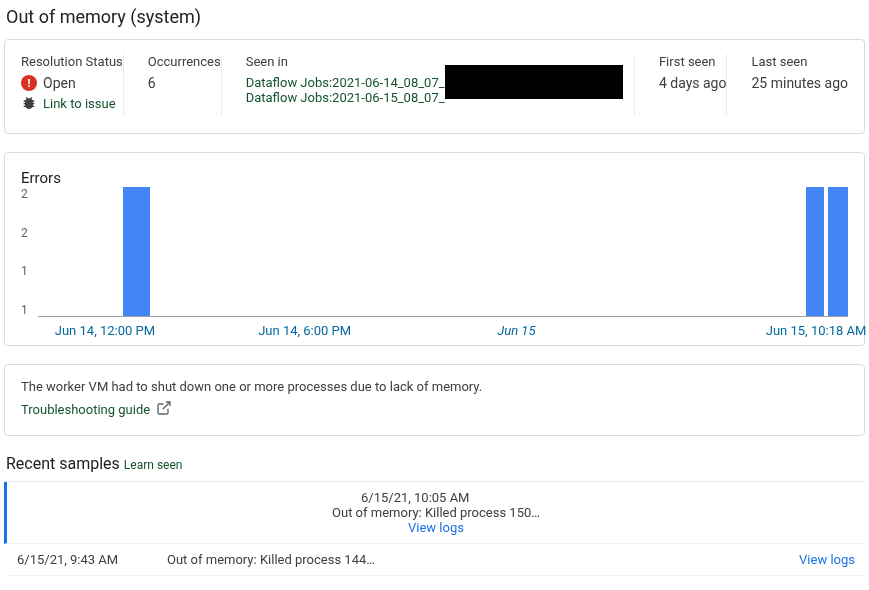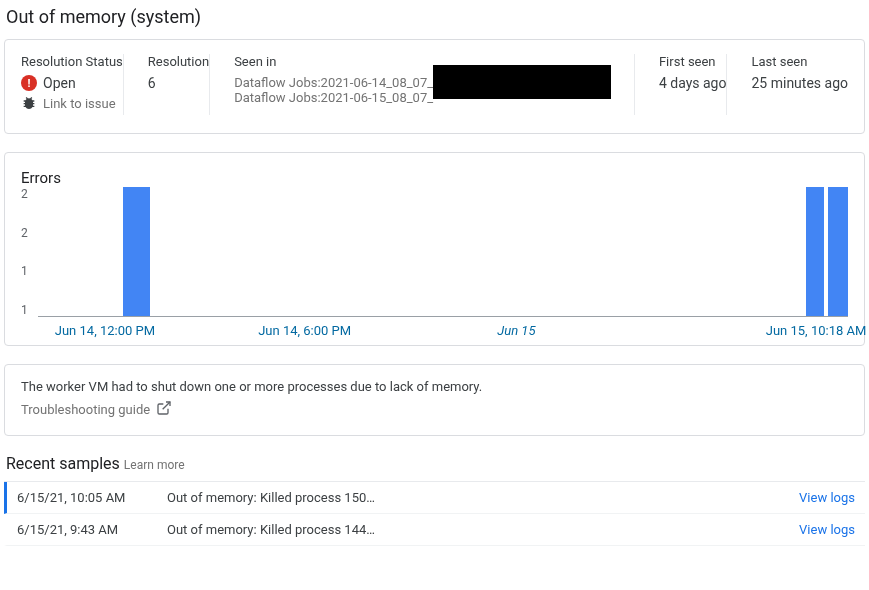--- a/index.html
+++ b/index.html
@@ -50,21 +50,21 @@
       gap: 6px;
       margin-bottom: 4px;
     }
     .err-icon {
       width: 16px; height: 16px; border-radius: 50%;
       background: #d93025; color: #fff;
       font-size: 11px; font-weight: 700;
       display: inline-flex; align-items: center; justify-content: center;
     }
     .bug-icon { color: #3c4043; display: inline-flex; }
-    .link { color: #737373; text-decoration: none; cursor: pointer; }
+    .link { color: #14532d; text-decoration: none; cursor: pointer; }
     .seen-line { display: flex; align-items: center; gap: 0; }
     .redact {
       background: #000; display: inline-block;
       width: 178px; height: 17px; vertical-align: middle;
     }
     .redact.tall { height: 34px; margin-top: -17px; }
     
     .errors {
       padding: 16px 16px 10px;
     }
@@ -105,21 +105,21 @@
     .samples {
       border-top: 1px solid #e8eaed;
     }
     .sample-row {
       display: flex; align-items: center;
       padding: 8px 10px;
       border-bottom: 1px solid #f1f3f4;
       border-left: 3px solid transparent;
       font-size: 13px;
     }
-    .sample-row.first { border-left-color: #1a73e8; }
+    .sample-row.first { border-left-color: #1a73e8; flex-direction: column; }
     .sample-time { width: 150px; color: #3c4043; }
     .sample-msg { flex: 1; color: #3c4043; }
     .sample-logs { color: #1a73e8; cursor: pointer; font-size: 13px; }
   </style>
 </head>
 <body>
 
 <h1 class="title">Out of memory (system)</h1>
 
 <div class="panel summary">
@@ -133,21 +133,21 @@
       <span class="bug-icon">
         <svg width="16" height="16" viewBox="0 0 24 24" fill="currentColor">
             <path d="M20 8h-2.81a5.985 5.985 0 0 0-1.82-1.96l1.63-1.63-1.41-1.41-2.17 2.17C12.96 5.06 12.49 5 12 5s-.96.06-1.42.17L8.41 3 7 4.41l1.62 1.63C7.88 6.55 7.26 7.22 6.81 8H4v2h2.09c-.05.33-.09.66-.09 1v1H4v2h2v1c0 .34.04.67.09 1H4v2h2.81c1.04 1.79 2.97 3 5.19 3s4.15-1.21 5.19-3H20v-2h-2.09c.05-.33.09-.66.09-1v-1h2v-2h-2v-1c0-.34-.04-.67-.09-1H20V8z"></path>
           </svg>
       </span>
       <a class="link">Link to issue</a>
     </div>
   </div>
 
   <div class="summary-col">
-    <div class="label">Resolution</div>
+    <div class="label">Occurrences</div>
     <div class="val">6</div>
   </div>
 
   <div class="summary-col grow">
     <div class="label">Seen in</div>
     <div class="seen-line">
       <div>
         <div><a class="link">Dataflow Jobs:2021-06-14_08_07_</a></div>
         <div><a class="link">Dataflow Jobs:2021-06-15_08_07_</a></div>
       </div>
@@ -198,21 +198,21 @@
           <path d="M18 13v6a2 2 0 0 1-2 2H5a2 2 0 0 1-2-2V8a2 2 0 0 1 2-2h6"></path>
           <polyline points="15 3 21 3 21 9"></polyline>
           <line x1="10" y1="14" x2="21" y2="3"></line>
         </svg>
     </span>
   </a>
 </div>
 
 <div class="recent-header">
   <h2>Recent samples</h2>
-  <a class="link learn">Learn more</a>
+  <a class="link learn">Learn seen</a>
 </div>
 <div class="samples" id="samples">
     <div class="sample-row first">
       <div class="sample-time">6/15/21, 10:05 AM</div>
       <div class="sample-msg">Out of memory: Killed process 150…</div>
       <a class="sample-logs">View logs</a>
     </div>
     <div class="sample-row">
       <div class="sample-time">6/15/21, 9:43 AM</div>
       <div class="sample-msg">Out of memory: Killed process 144…</div>

